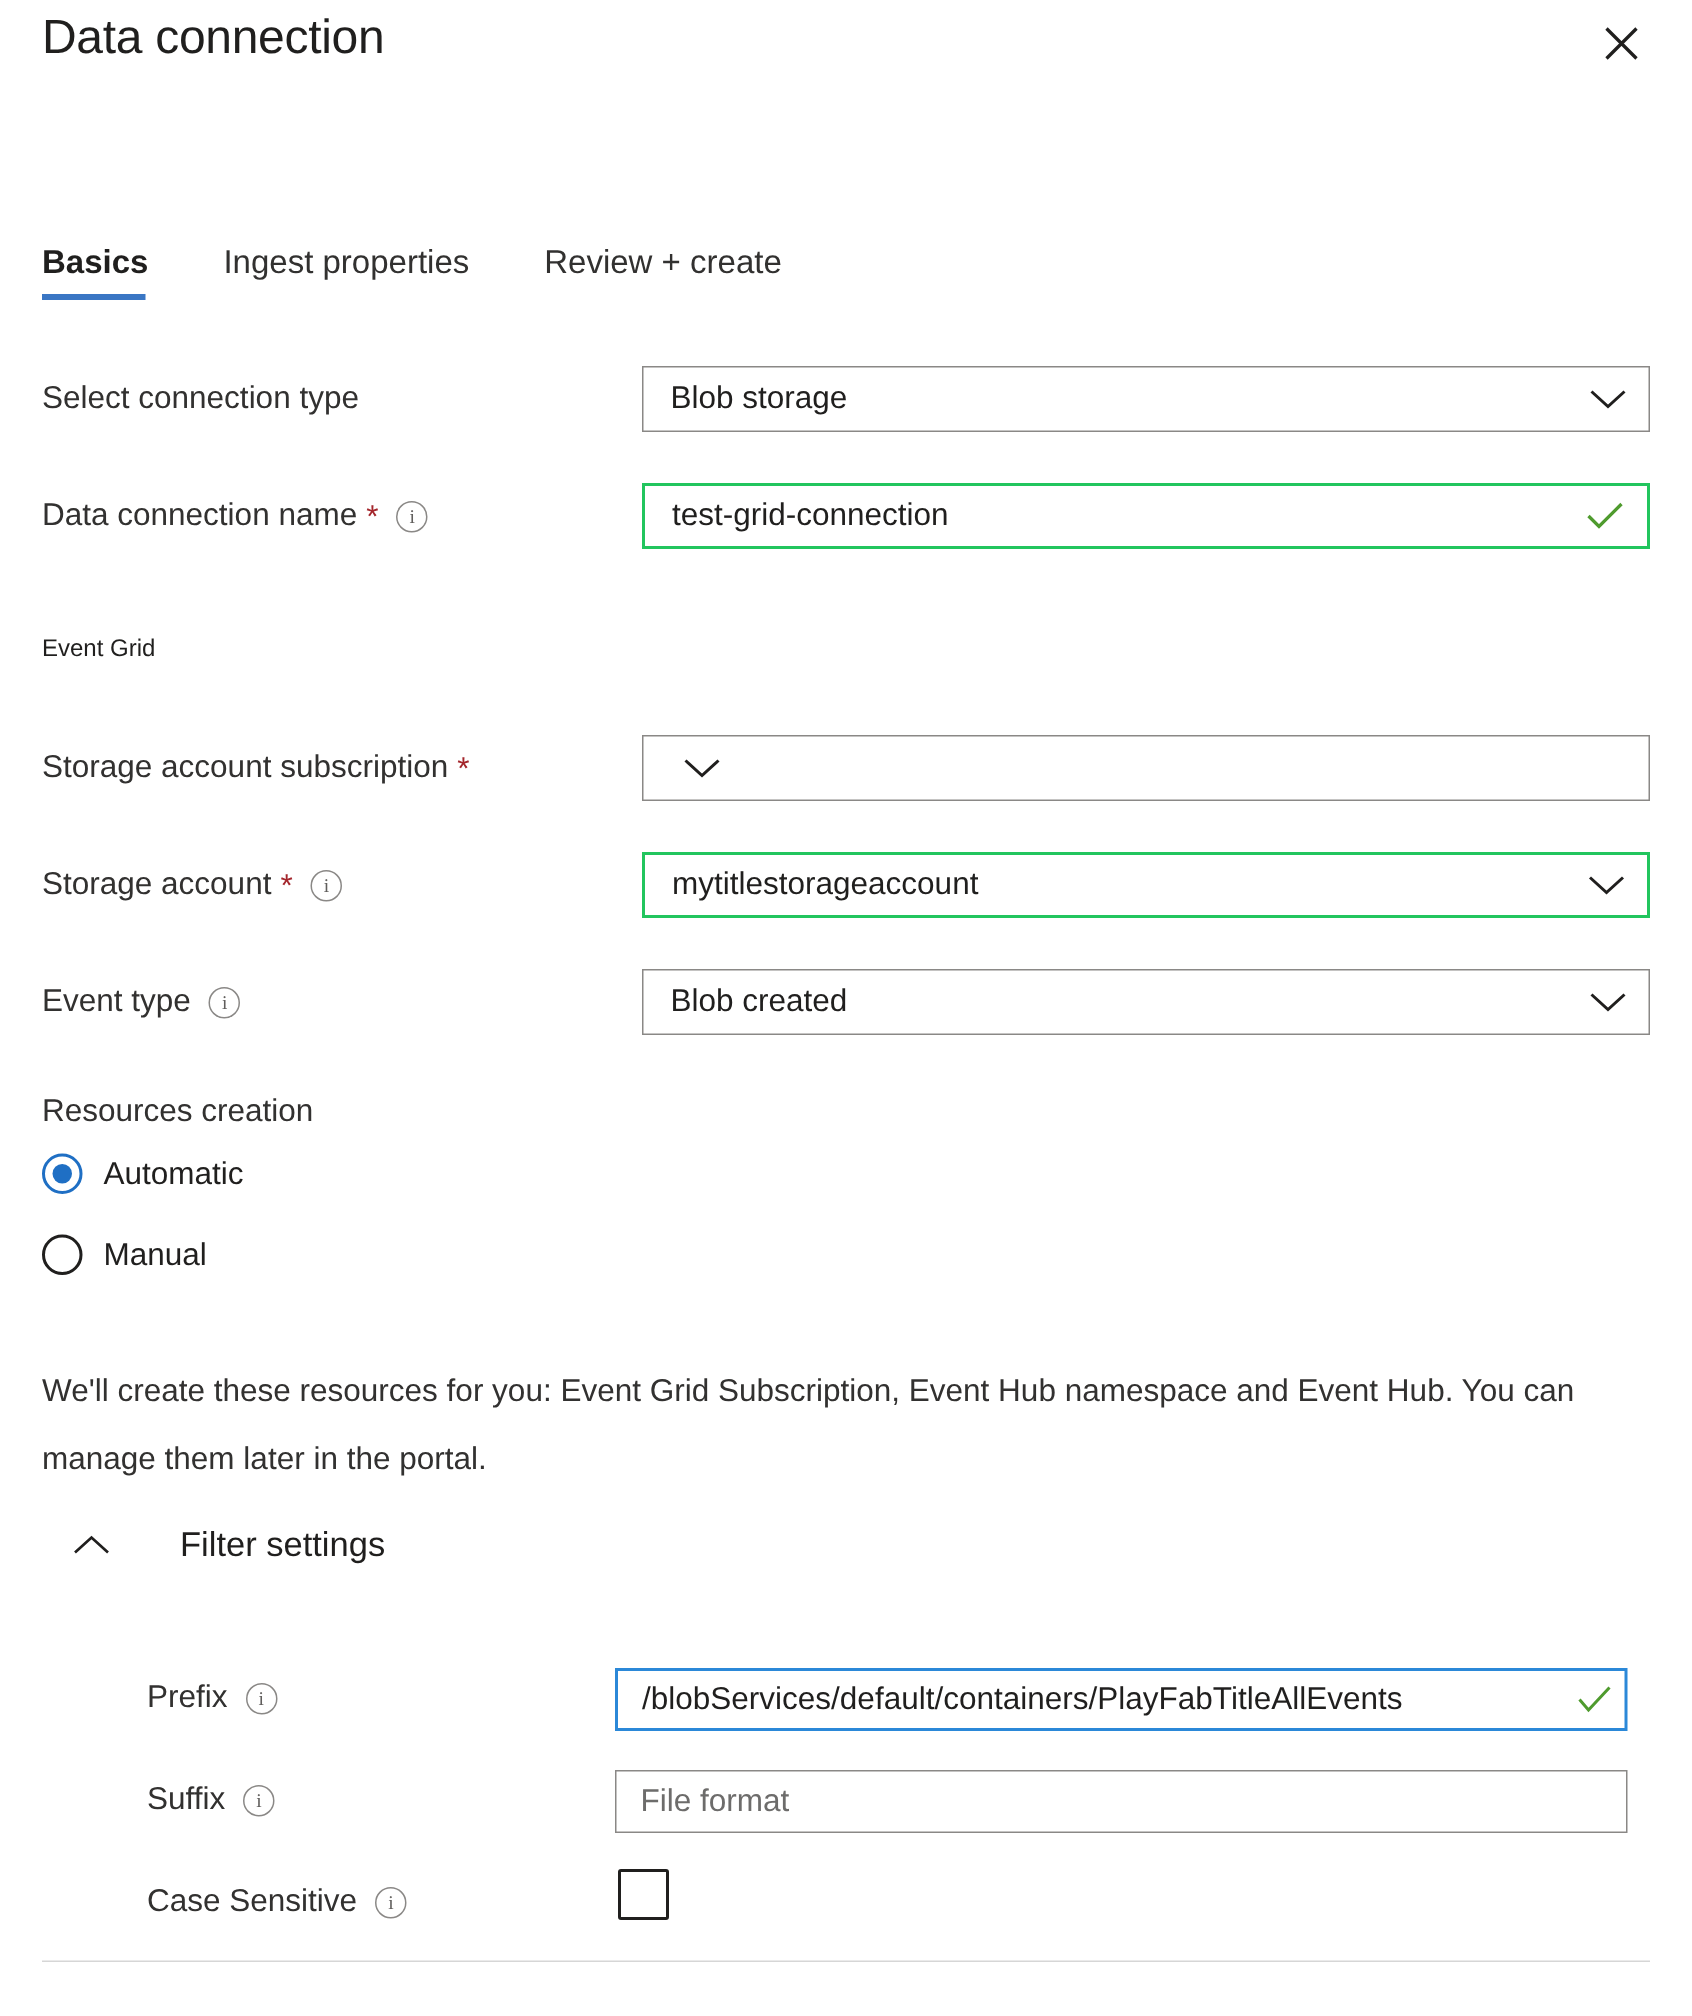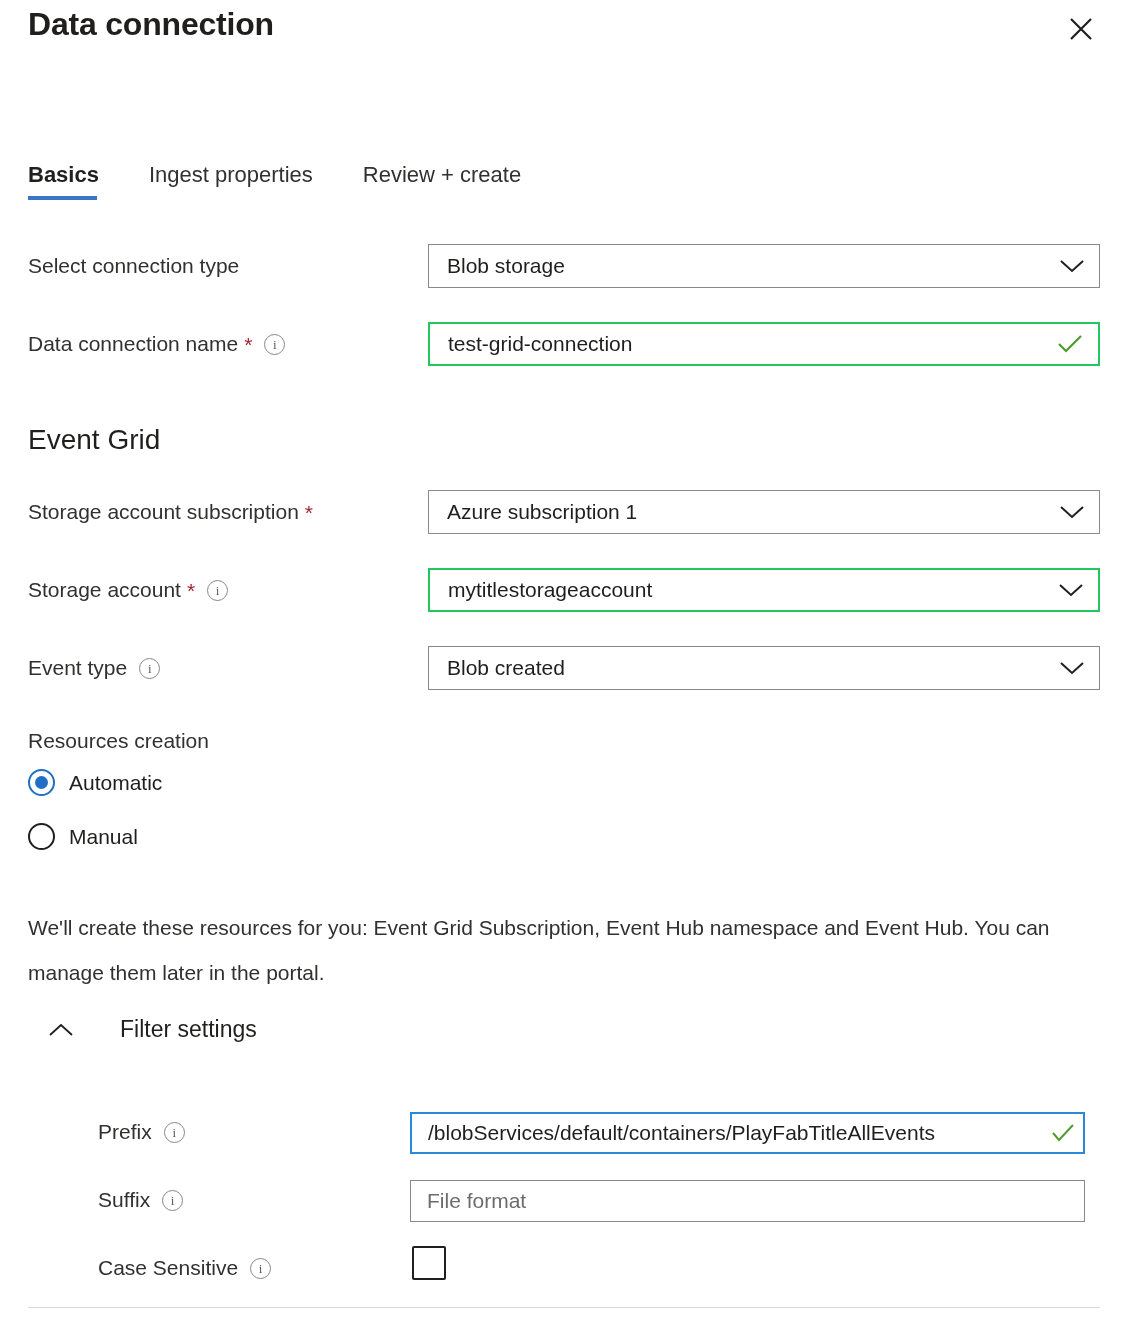--- a/index.html
+++ b/index.html
@@ -23,21 +23,21 @@
     position: absolute;
     left: 0; top: 0;
     width: 1128px;
     height: 64px;
   }
   .panel-title {
     position: absolute;
     left: 28px;
     top: 6px;
     font-size: 32px;
-    font-weight: bold;
+    font-weight: normal;
     letter-spacing: -0.2px;
     color: #201f1e;
     white-space: nowrap;
   }
   .close-button {
     position: absolute;
     right: 30px;
     top: 12px;
     width: 34px;
     height: 34px;
@@ -159,21 +159,21 @@
   .check-ok {
     flex: none;
     margin-left: 4px;
     display: block;
   }
 
   
   .section-title {
     position: absolute;
     left: 28px;
-    font-size: 28px;
+    font-size: 16px;
     color: #201f1e;
     white-space: nowrap;
   }
 
   
   .radio-group-label {
     position: absolute;
     left: 28px;
     font-size: 21px;
     color: #323130;
@@ -351,21 +351,20 @@
 </div>
 
 <div class="section-title" style="top:424px;">Event Grid</div>
 
 <div class="field-row" style="top:490px;">
   <div class="field-label">
     <span>Storage account subscription</span>
     <span class="req-star">*</span>
   </div>
   <div class="control">
-    <span class="value">Azure subscription 1</span>
     <svg class="chevron-down" width="26" height="16" viewBox="0 0 26 16" aria-hidden="true">
       <path d="M2 3 L13 13 L24 3" stroke="#201f1e" stroke-width="2" fill="none"></path>
     </svg>
   </div>
 </div>
 
 <div class="field-row" style="top:568px;">
   <div class="field-label">
     <span>Storage account</span>
     <span class="req-star">*</span>

